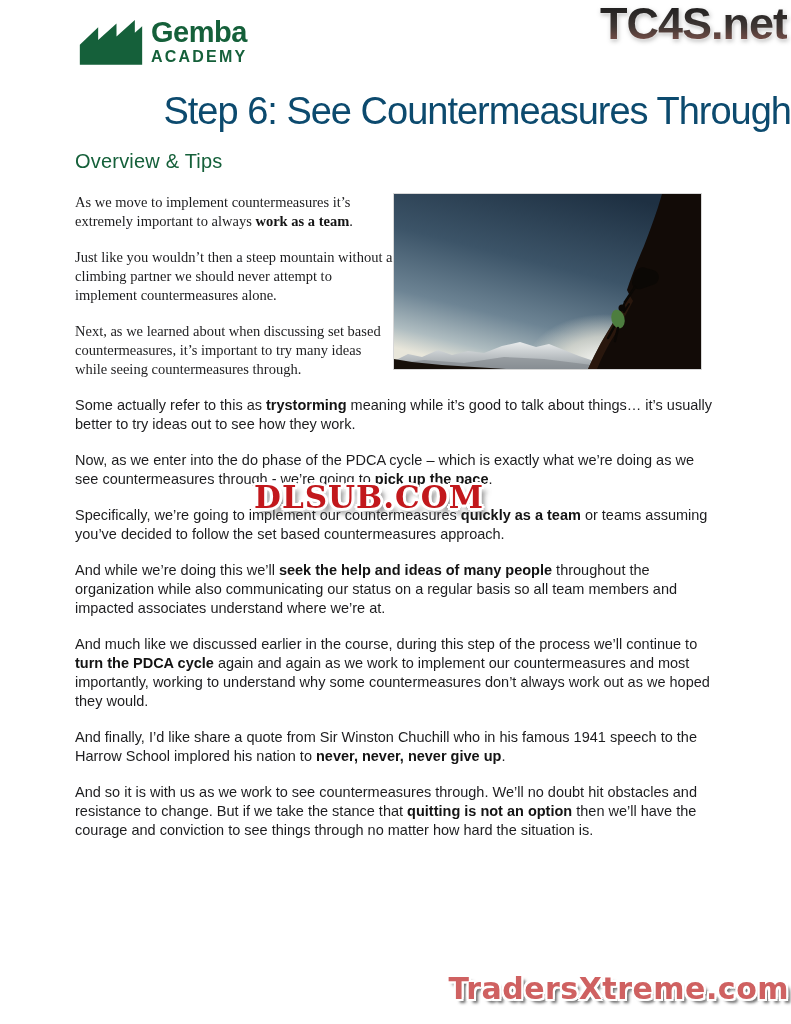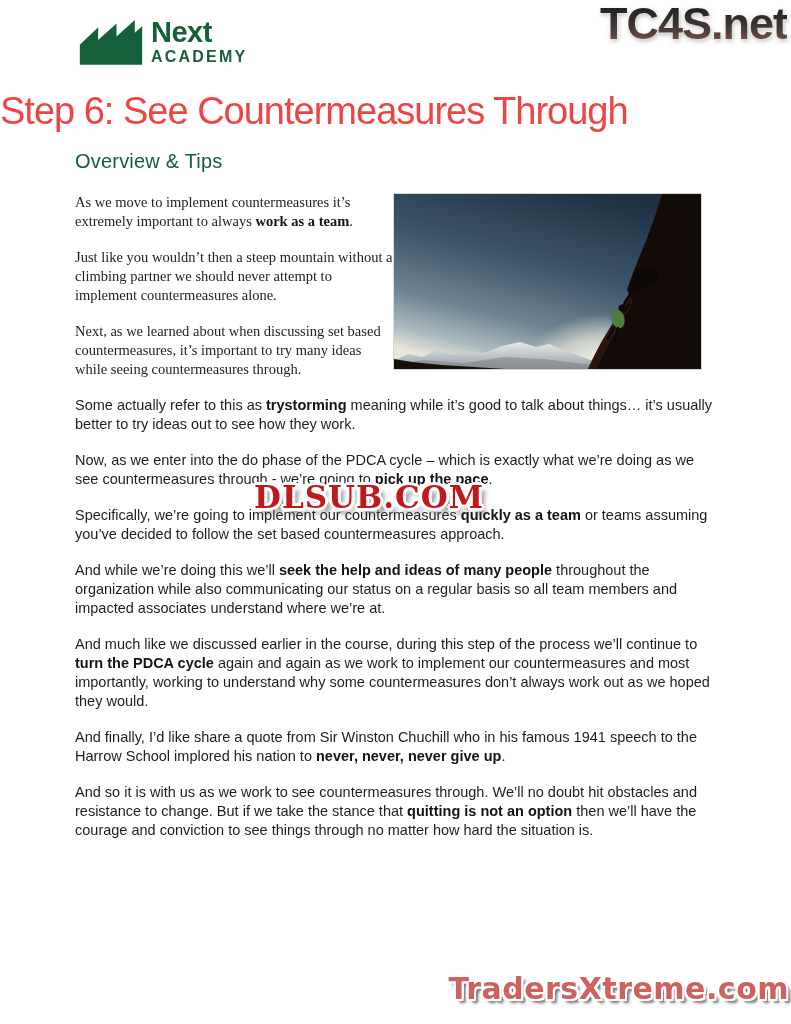--- a/index.html
+++ b/index.html
@@ -39,22 +39,22 @@
     font-family:"DejaVu Sans", sans-serif; font-size:30px; font-weight:700; letter-spacing:0.5px;
     color:#cf6161;
     text-shadow:
       -2px -2px 0 #fff, 2px -2px 0 #fff, -2px 2px 0 #fff, 2px 2px 0 #fff,
       0 2px 0 #fff, 0 -2px 0 #fff, 2px 0 0 #fff, -2px 0 0 #fff,
       4px 4px 3px rgba(60,60,60,0.75);
   }
 
   
   .doc-title{
-    position:absolute; top:90px; left:0; right:0; text-align:left;
-    font-size:38px; font-weight:400; letter-spacing:-1px; color:#ef4444;
+    position:absolute; top:90px; left:0; right:0; text-align:right;
+    font-size:38px; font-weight:400; letter-spacing:-1px; color:#0c4a6e;
   }
   .content{position:absolute; left:75px; top:150px; width:646px;}
   .section-heading{
     font-size:20px; font-weight:400; color:#15603a; margin:0 0 20px 0; letter-spacing:0.2px;
   }
 
   
   .content p{margin:0 0 17px 0; font-size:14.5px; line-height:19px; color:#1d1d1f;}
   .content p strong{font-weight:700; color:#141414;}
   .wrap-row{display:flex; align-items:flex-start; margin:0 0 0 0;font-family:Liberation Serif, serif;}
@@ -77,21 +77,21 @@
 
 <div class="page">
 
   <div class="logo">
     <span>
       <svg width="66" height="50" viewBox="0 0 72 52">
         <polygon points="2,52 2,30 22,11 22,25 42,7 42,21 62,3 62,17 70,10 70,52" fill="#15603a"></polygon>
       </svg>
     </span>
     <span class="logo-text">
-      <span class="logo-name">Next</span>
+      <span class="logo-name">Gemba</span>
       <span class="logo-sub">ACADEMY</span>
     </span>
   </div>
 
   <div class="tc4s">TC4S.net</div>
 
   <div class="doc-title">Step 6: See Countermeasures Through</div>
 
   <div class="content">
     <h2 class="section-heading">Overview &amp; Tips</h2>

